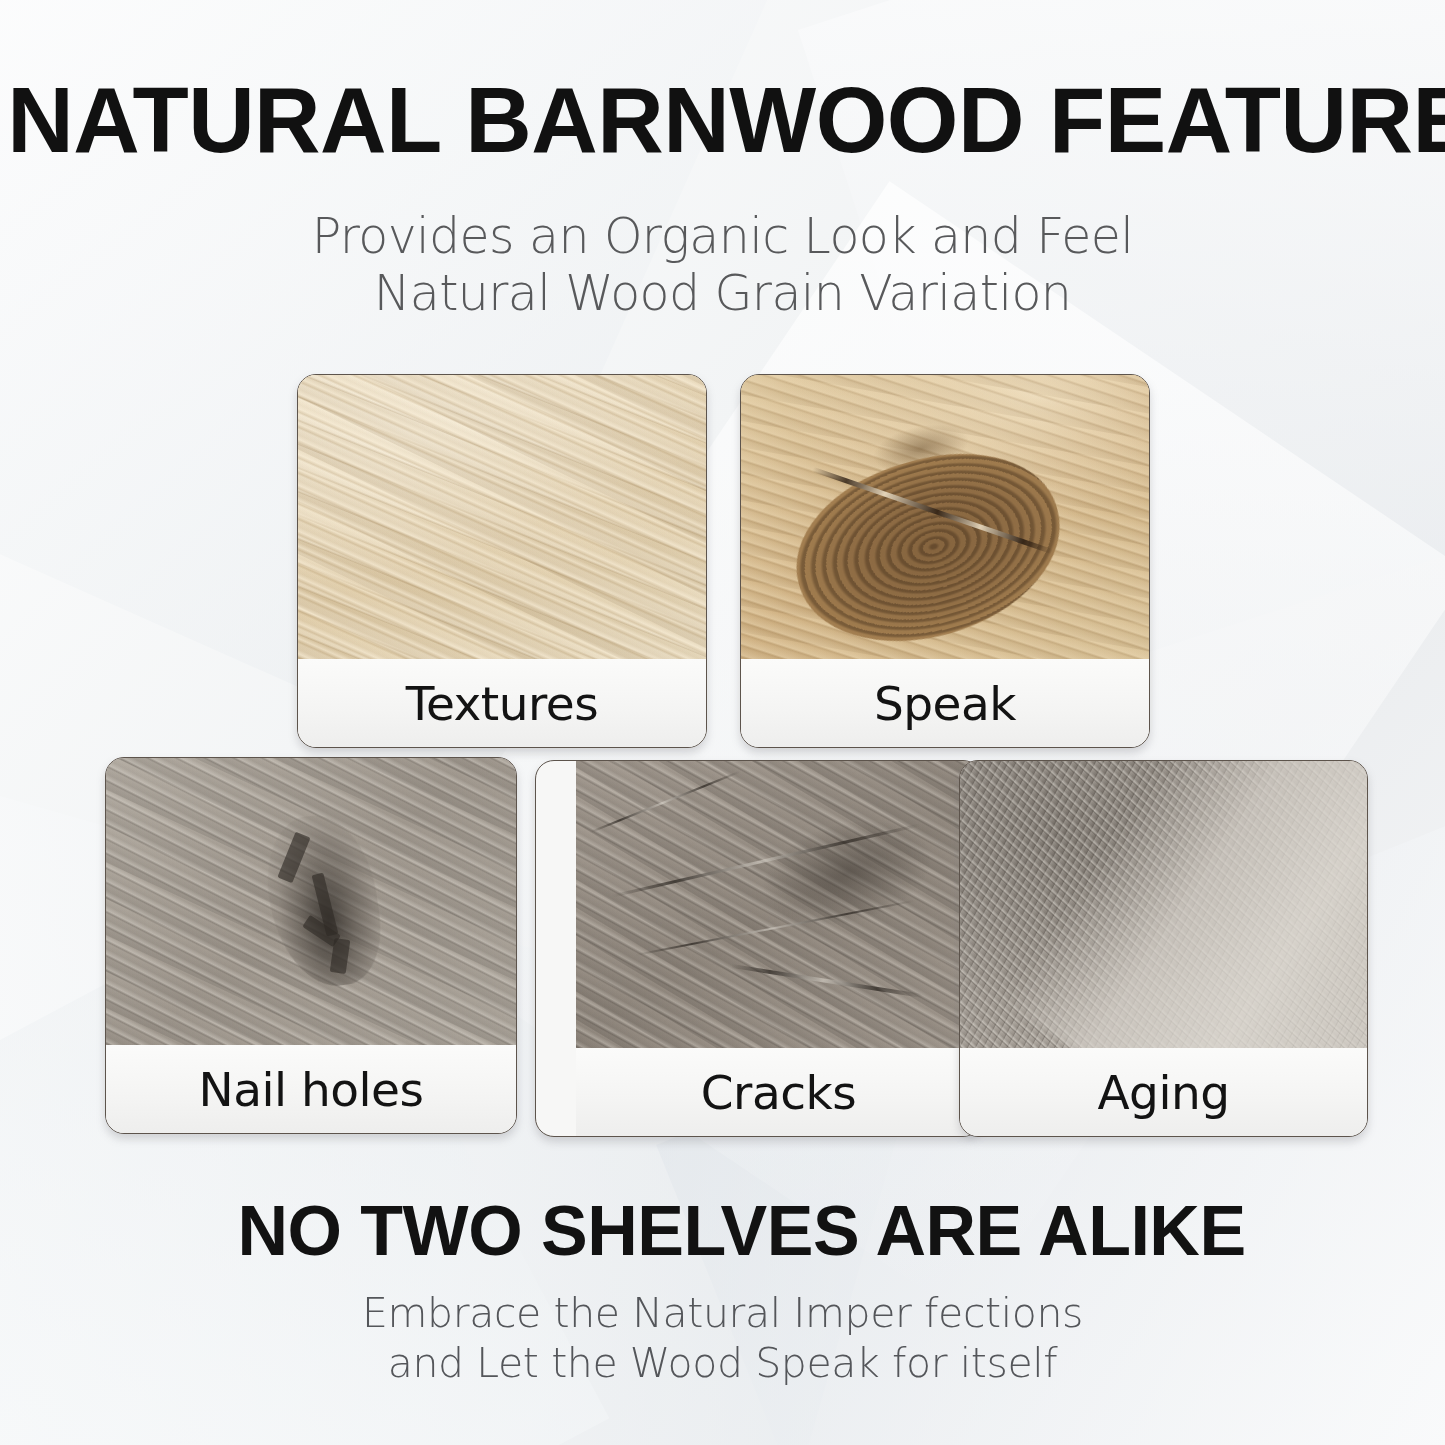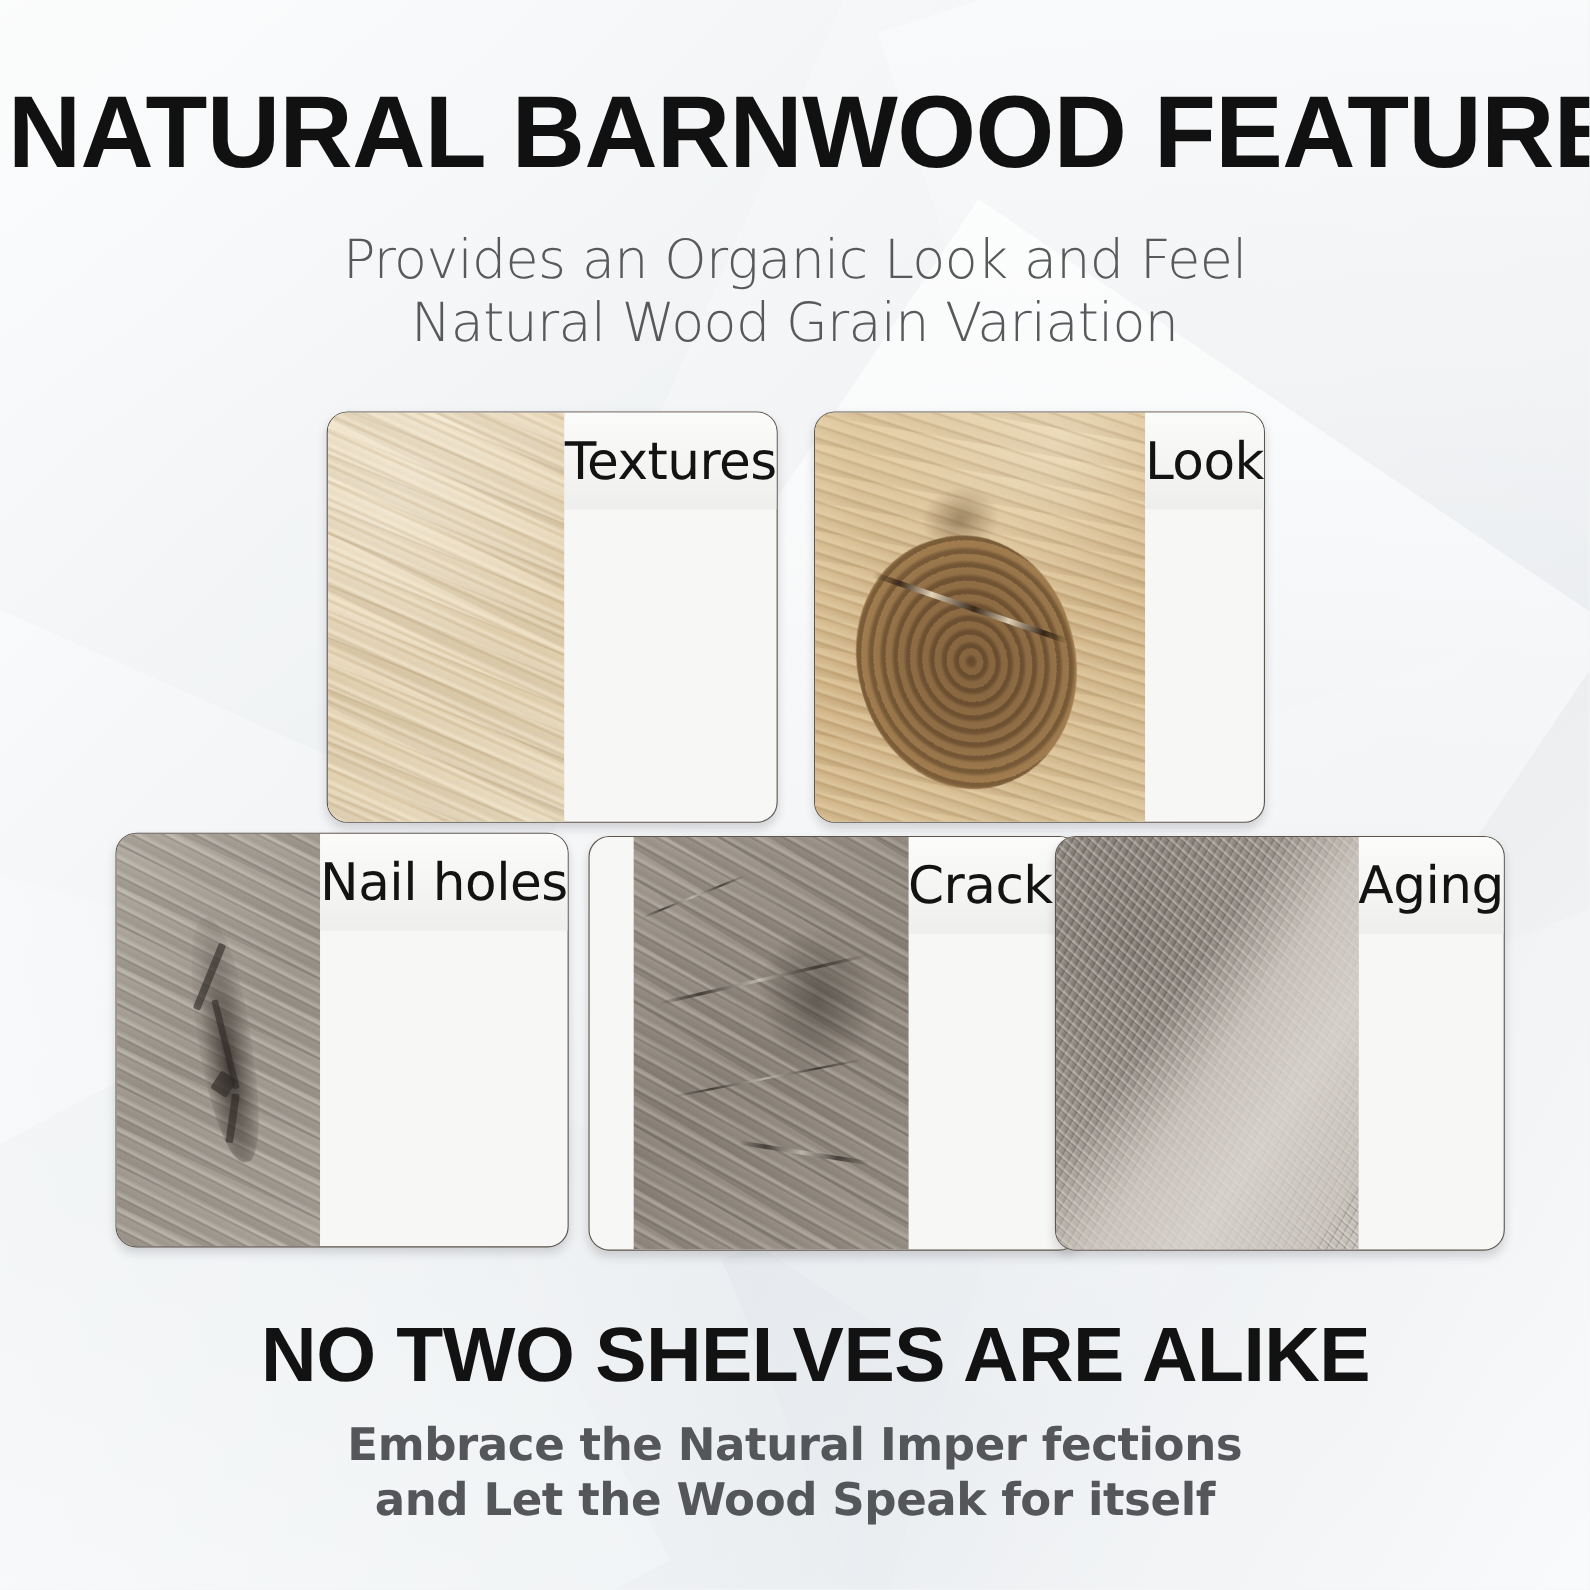--- a/index.html
+++ b/index.html
@@ -99,21 +99,21 @@
 
   
   .card {
     position: absolute;
     border: 1px solid #5d544c;
     border-radius: 19px;
     overflow: hidden;
     background: #f7f7f6;
     box-shadow: 0 5px 9px rgba(120,120,125,0.28);
     display: flex;
-    flex-direction: row;
+    flex-direction: column;
   }
   .card .photo {
     flex: 1 1 auto;
     position: relative;
     overflow: hidden;
   }
   .card .caption {
     flex: 0 0 auto;
     height: 88px;
     background: linear-gradient(180deg, #fbfbfa 0%, #f4f4f3 60%, #eeeeed 100%);
@@ -342,21 +342,21 @@
     left: 0;
     width: 1445px;
     text-align: center;
     font-size: 41px;
     line-height: 1.22;
     font-weight: 300;
     color: #54565a;
     font-family: "DejaVu Sans", sans-serif;
     letter-spacing: -0.4px;
   }
-  .bottom-tagline div { white-space: nowrap; font-weight: bold; }
+  .bottom-tagline div { white-space: nowrap; }
 </style>
 </head>
 <body>
 
 <div id="page">
 
   <div class="facet f1"></div>
   <div class="facet f2"></div>
   <div class="facet f3"></div>
   <div class="facet f4"></div>
@@ -377,21 +377,21 @@
     <div class="caption">Textures</div>
   </div>
 
   <div class="card" id="card-knots">
     <div class="photo">
       <div class="tex-knots"></div>
       <div class="knot-spur"></div>
       <div class="knot-body"></div>
       <div class="knot-crack"></div>
     </div>
-    <div class="caption">Look</div>
+    <div class="caption">Speak</div>
   </div>
 
   <div class="card" id="card-nailholes">
     <div class="photo">
       <div class="tex-gray tex-nailholes"></div>
       <div class="nail-hole"></div>
       <div class="nail-splinter" style="left:44%; top:26%; width:4%; height:17%; transform:rotate(22deg);"></div>
       <div class="nail-splinter" style="left:52%; top:40%; width:3%; height:22%; transform:rotate(-14deg);"></div>
       <div class="nail-splinter" style="left:48%; top:58%; width:9%; height:5%; transform:rotate(34deg);"></div>
       <div class="nail-splinter" style="left:55%; top:63%; width:4%; height:12%; transform:rotate(8deg);"></div>

